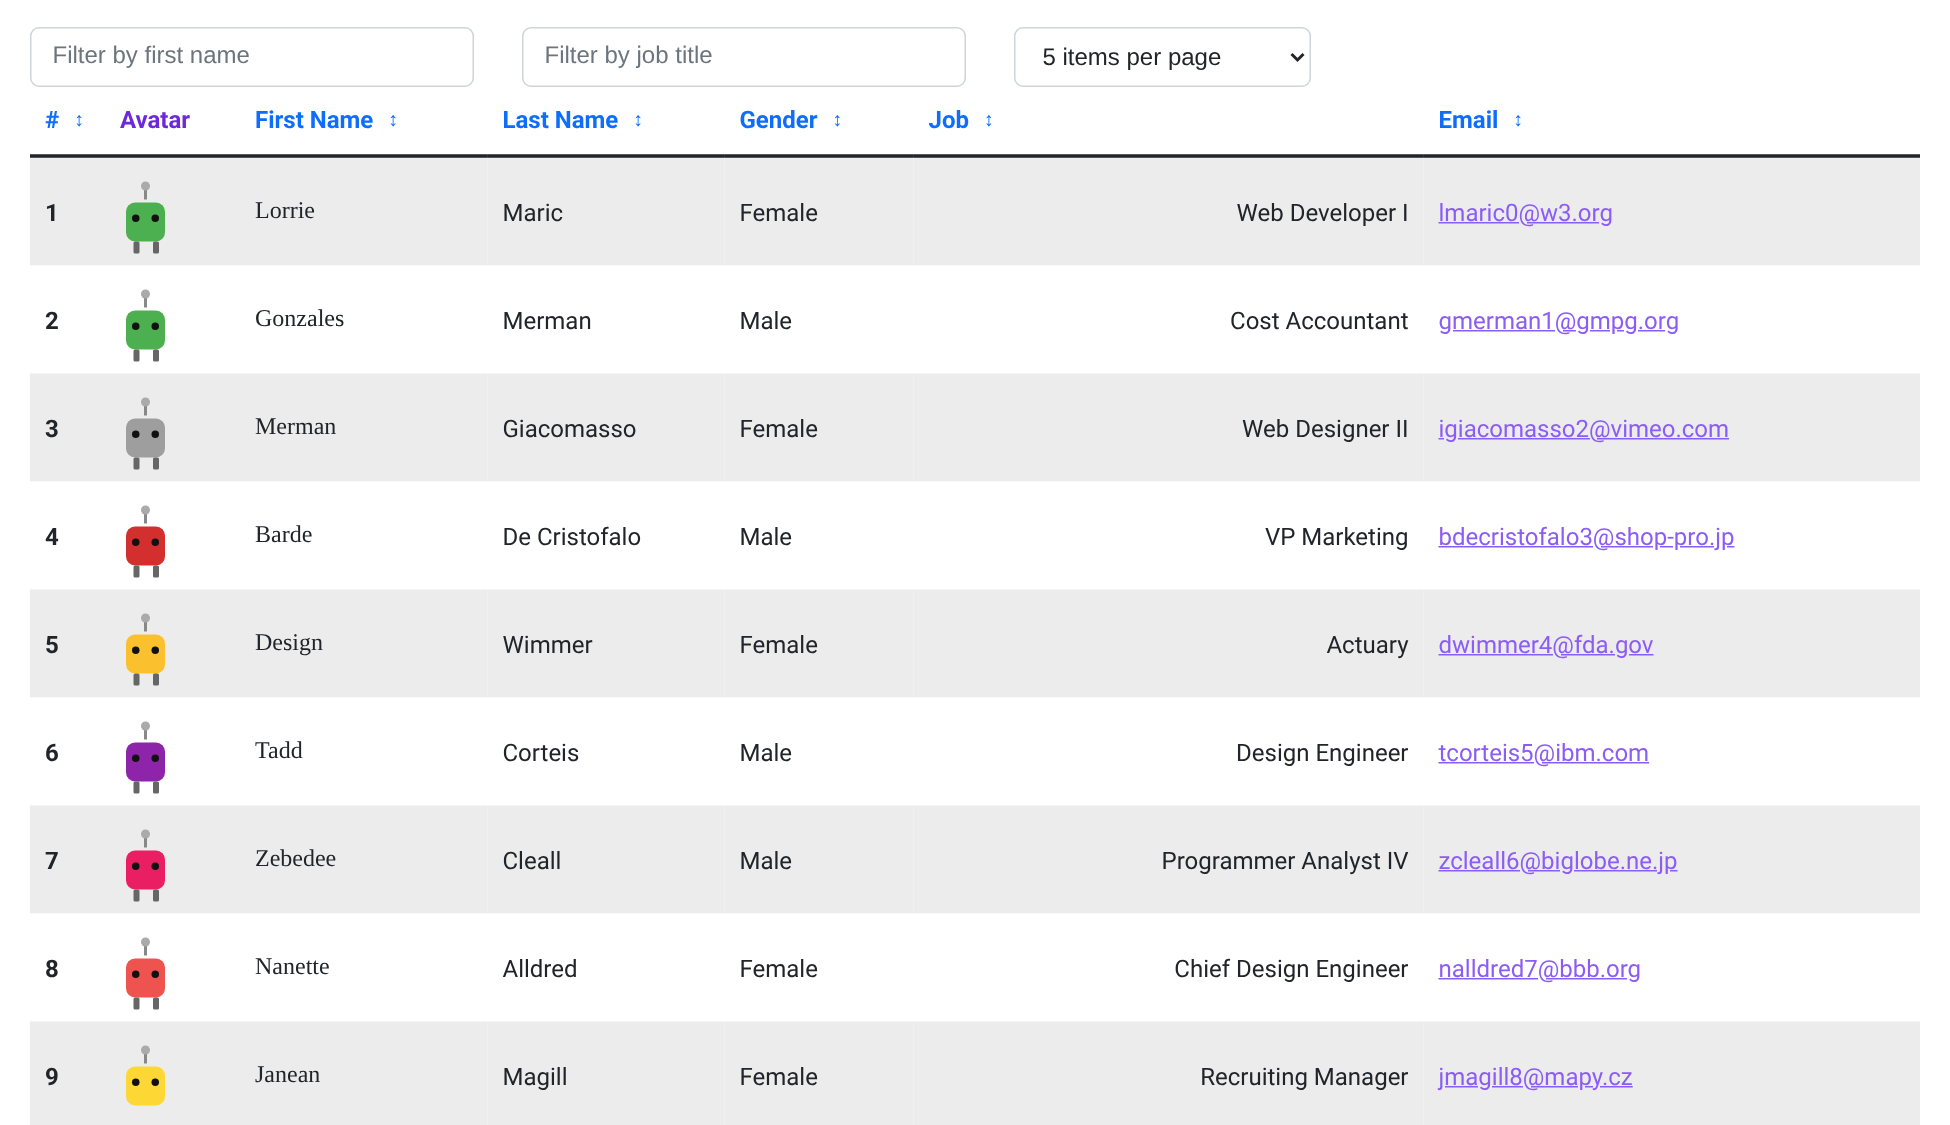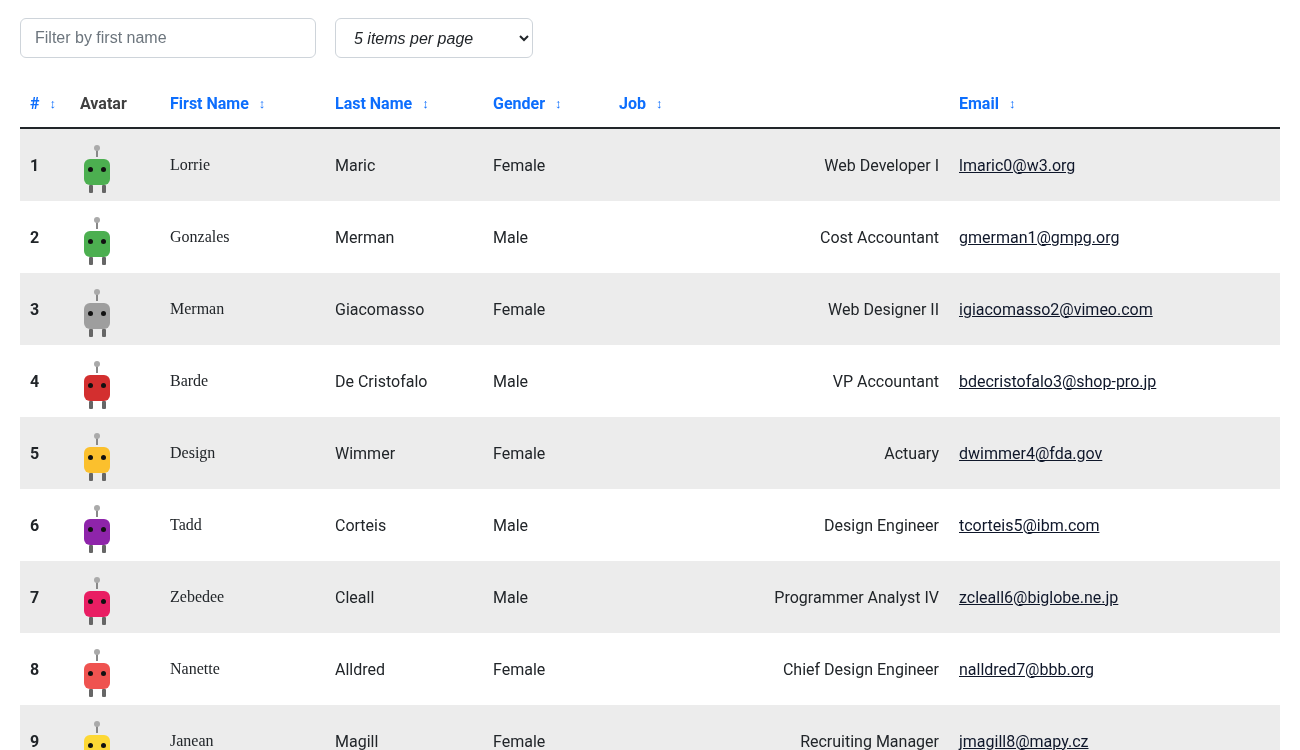--- a/index.html
+++ b/index.html
@@ -6,53 +6,52 @@
   body {
     margin: 0;
     padding: 18px 20px;
     font-family: -apple-system, BlinkMacSystemFont, "Segoe UI", Roboto, Helvetica, Arial, sans-serif;
     font-size: 16px;
     color: #212529;
     background: #fff;
   }
   .filters {
     display: flex;
-    gap: 19px;
-    margin-bottom: 24px;
+    gap: 32px;
     flex-wrap: wrap;
   }
   .filters input, .filters select {
     height: 40px;
     border: 1px solid #ced4da;
     border-radius: 6px;
     padding: 0 14px;
     font-size: 16px;
     color: #212529;
     background: #fff;
   }
   .filters input::placeholder { color: #6c757d; }
-  .filters select { width: 198px; font-style: italic; }
+  .filters select { width: 198px; }
   .filters input { width: 296px; }
 
   table {
     width: 100%;
     border-collapse: collapse;
   }
   thead th {
     text-align: left;
     font-weight: 700;
     color: #0d6efd;
     padding: 12px 10px 14px 10px;
     border-bottom: 2px solid #212529;
     white-space: nowrap;
     cursor: pointer;
     user-select: none;
   }
   thead th.th-static {
-    color: #404040;
+    color: #6d28d9;
     cursor: default;
   }
   .sort-icon {
     display: inline-block;
     margin-left: 6px;
     font-size: 13px;
     line-height: 1;
     position: relative;
     top: -1px;
     color: inherit;
@@ -65,21 +64,21 @@
   }
   tbody tr:nth-child(odd) td { background: #ececec; }
   tbody tr:nth-child(even) td { background: #ffffff; }
   td.td-id { font-weight: 700; width: 50px; }
   td.td-avatar { width: 90px; }
   td.td-first { width: 165px; font-family: Liberation Serif, serif; }
   td.td-last  { width: 158px; }
   td.td-gender{ width: 126px; }
   td.td-job   { width: 340px; text-align: right; }
   a.email {
-    color: #0f172a;
+    color: #8b5cf6;
     text-decoration: underline;
   }
   
   .avatar {
     width: 34px; height: 40px; display: flex; align-items: flex-end; justify-content: center;
   }
   .robot {
     position: relative;
     width: 26px; height: 26px;
     border-radius: 6px;
@@ -109,20 +108,21 @@
   }
   .robot .legs span {
     width: 4px; height: 8px; background: #666; border-radius: 1px;
   }
 </style>
 </head>
 <body>
 
 <div class="filters">
   <input type="text" placeholder="Filter by first name" style="">
+  <input type="text" placeholder="Filter by job title" style="">
   <select id="per-page-select"><option value="5 items per page">5 items per page</option><option value="10 items per page">10 items per page</option><option value="25 items per page">25 items per page</option><option value="50 items per page">50 items per page</option></select>
 </div>
 
 <table>
   <thead>
     <tr>
       <th>
         <span>#</span>
         <span class="sort-icon">↕</span>
       </th>
@@ -230,21 +230,21 @@
               <div class="legs">
                 <span></span>
                 <span></span>
               </div>
             </div>
           </div>
         </td>
         <td class="td-first">Barde</td>
         <td class="td-last">De Cristofalo</td>
         <td class="td-gender">Male</td>
-        <td class="td-job">VP Accountant</td>
+        <td class="td-job">VP Marketing</td>
         <td><a class="email" href="#">bdecristofalo3@shop-pro.jp</a></td>
       </tr>
       <tr>
         <td class="td-id">5</td>
         <td class="td-avatar">
           <div class="avatar">
             <div class="robot" style="background:#fbc02d">
               <div class="eyes">
                 <span></span>
                 <span></span>

